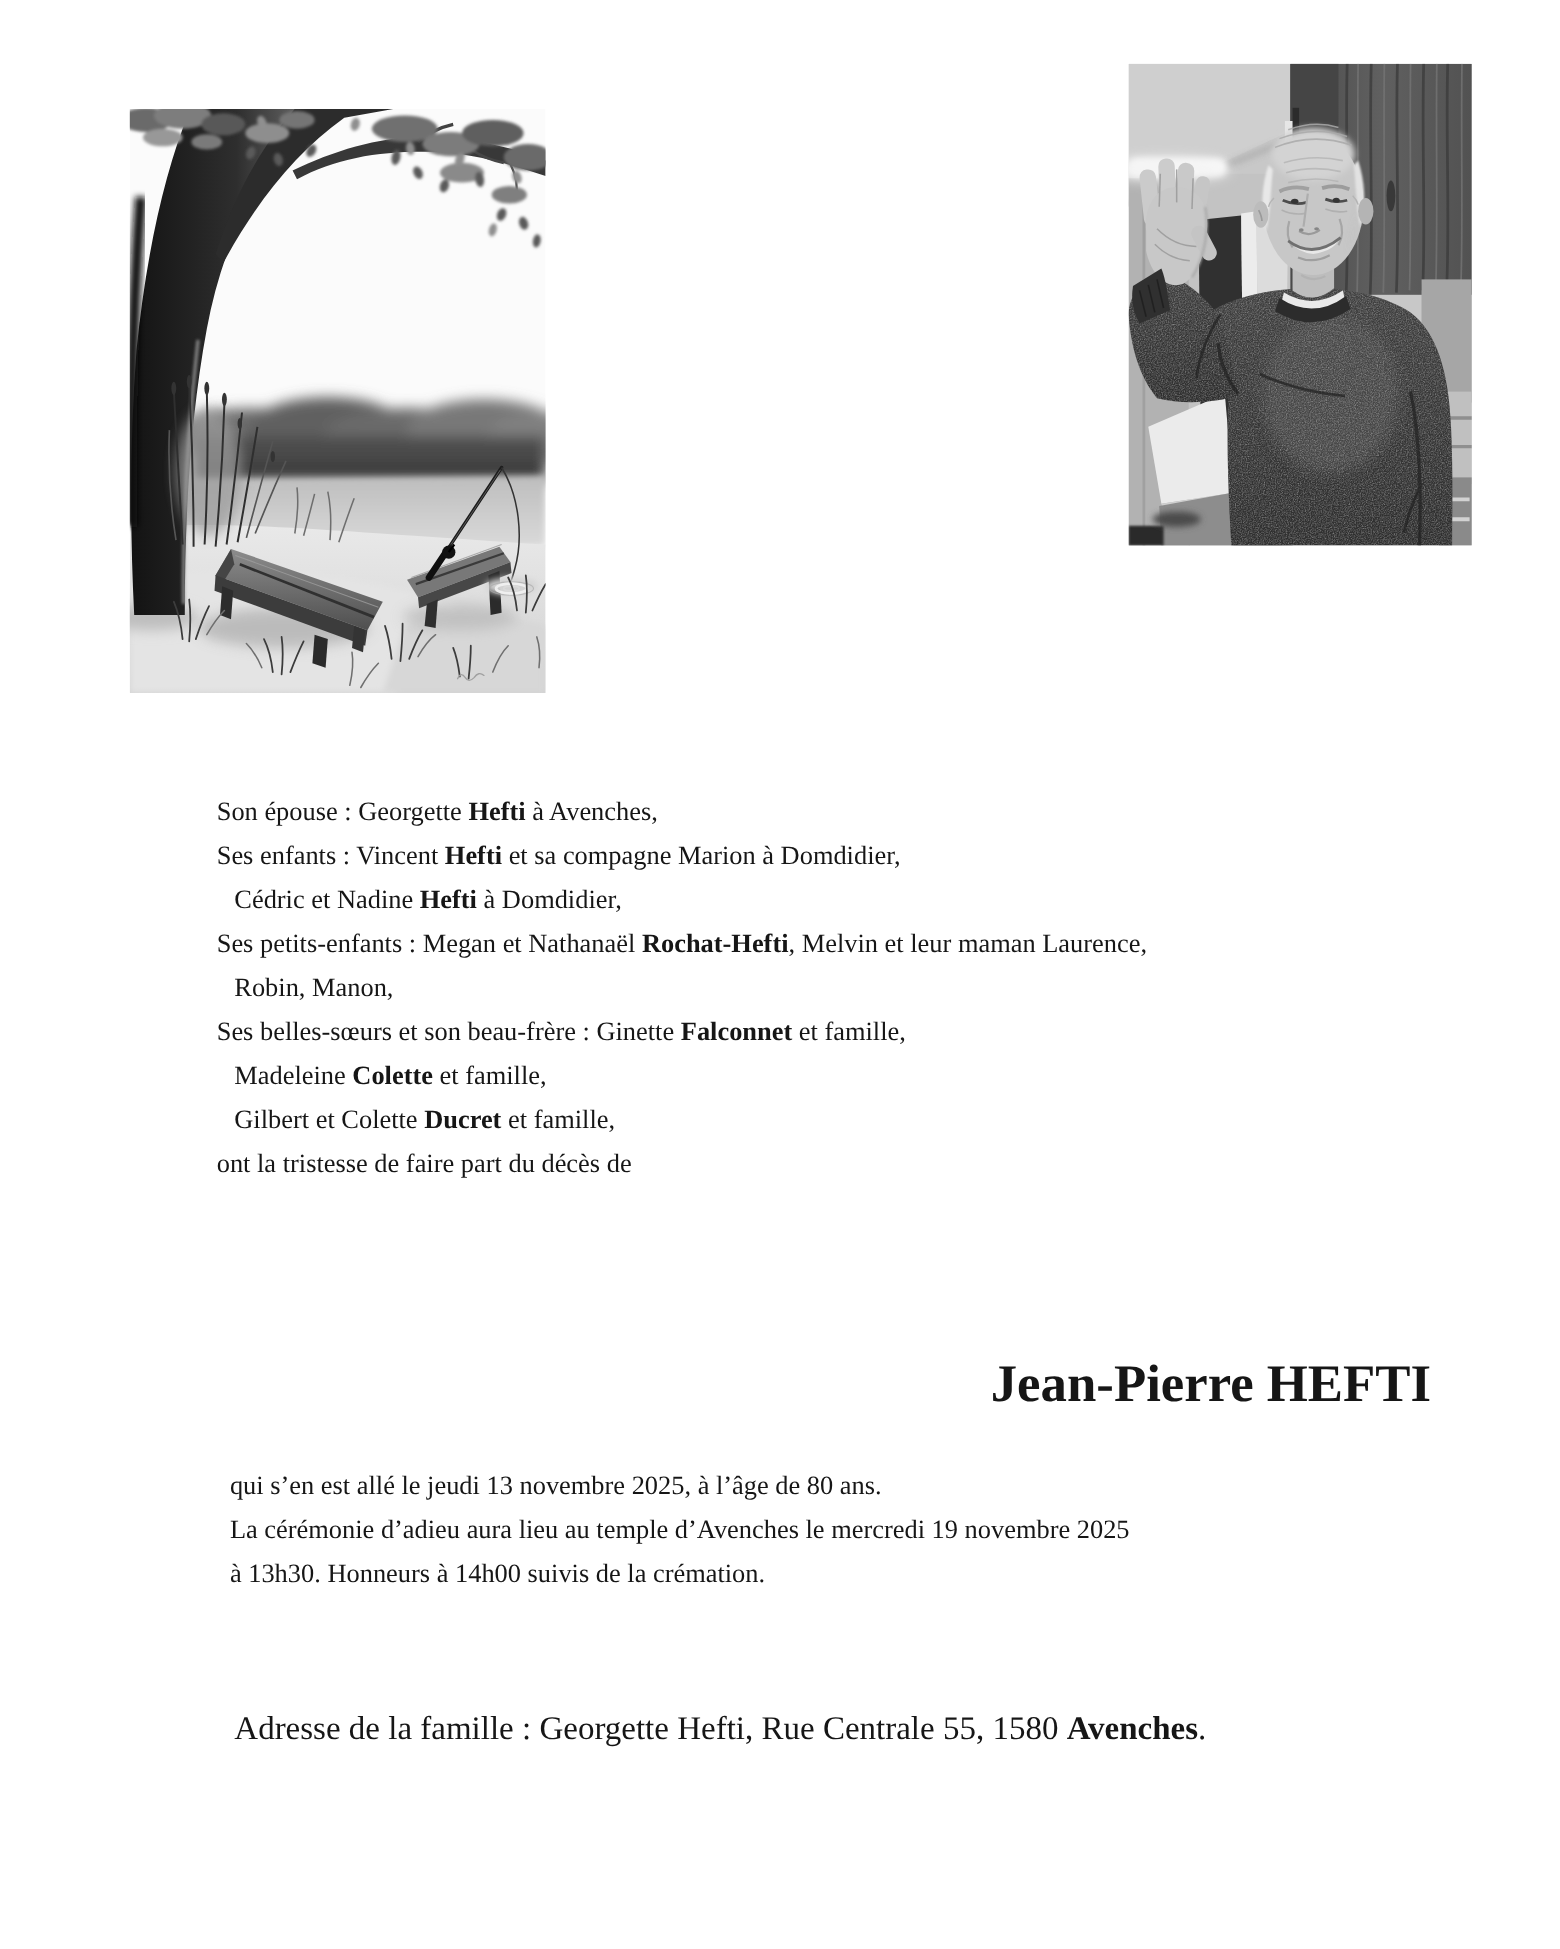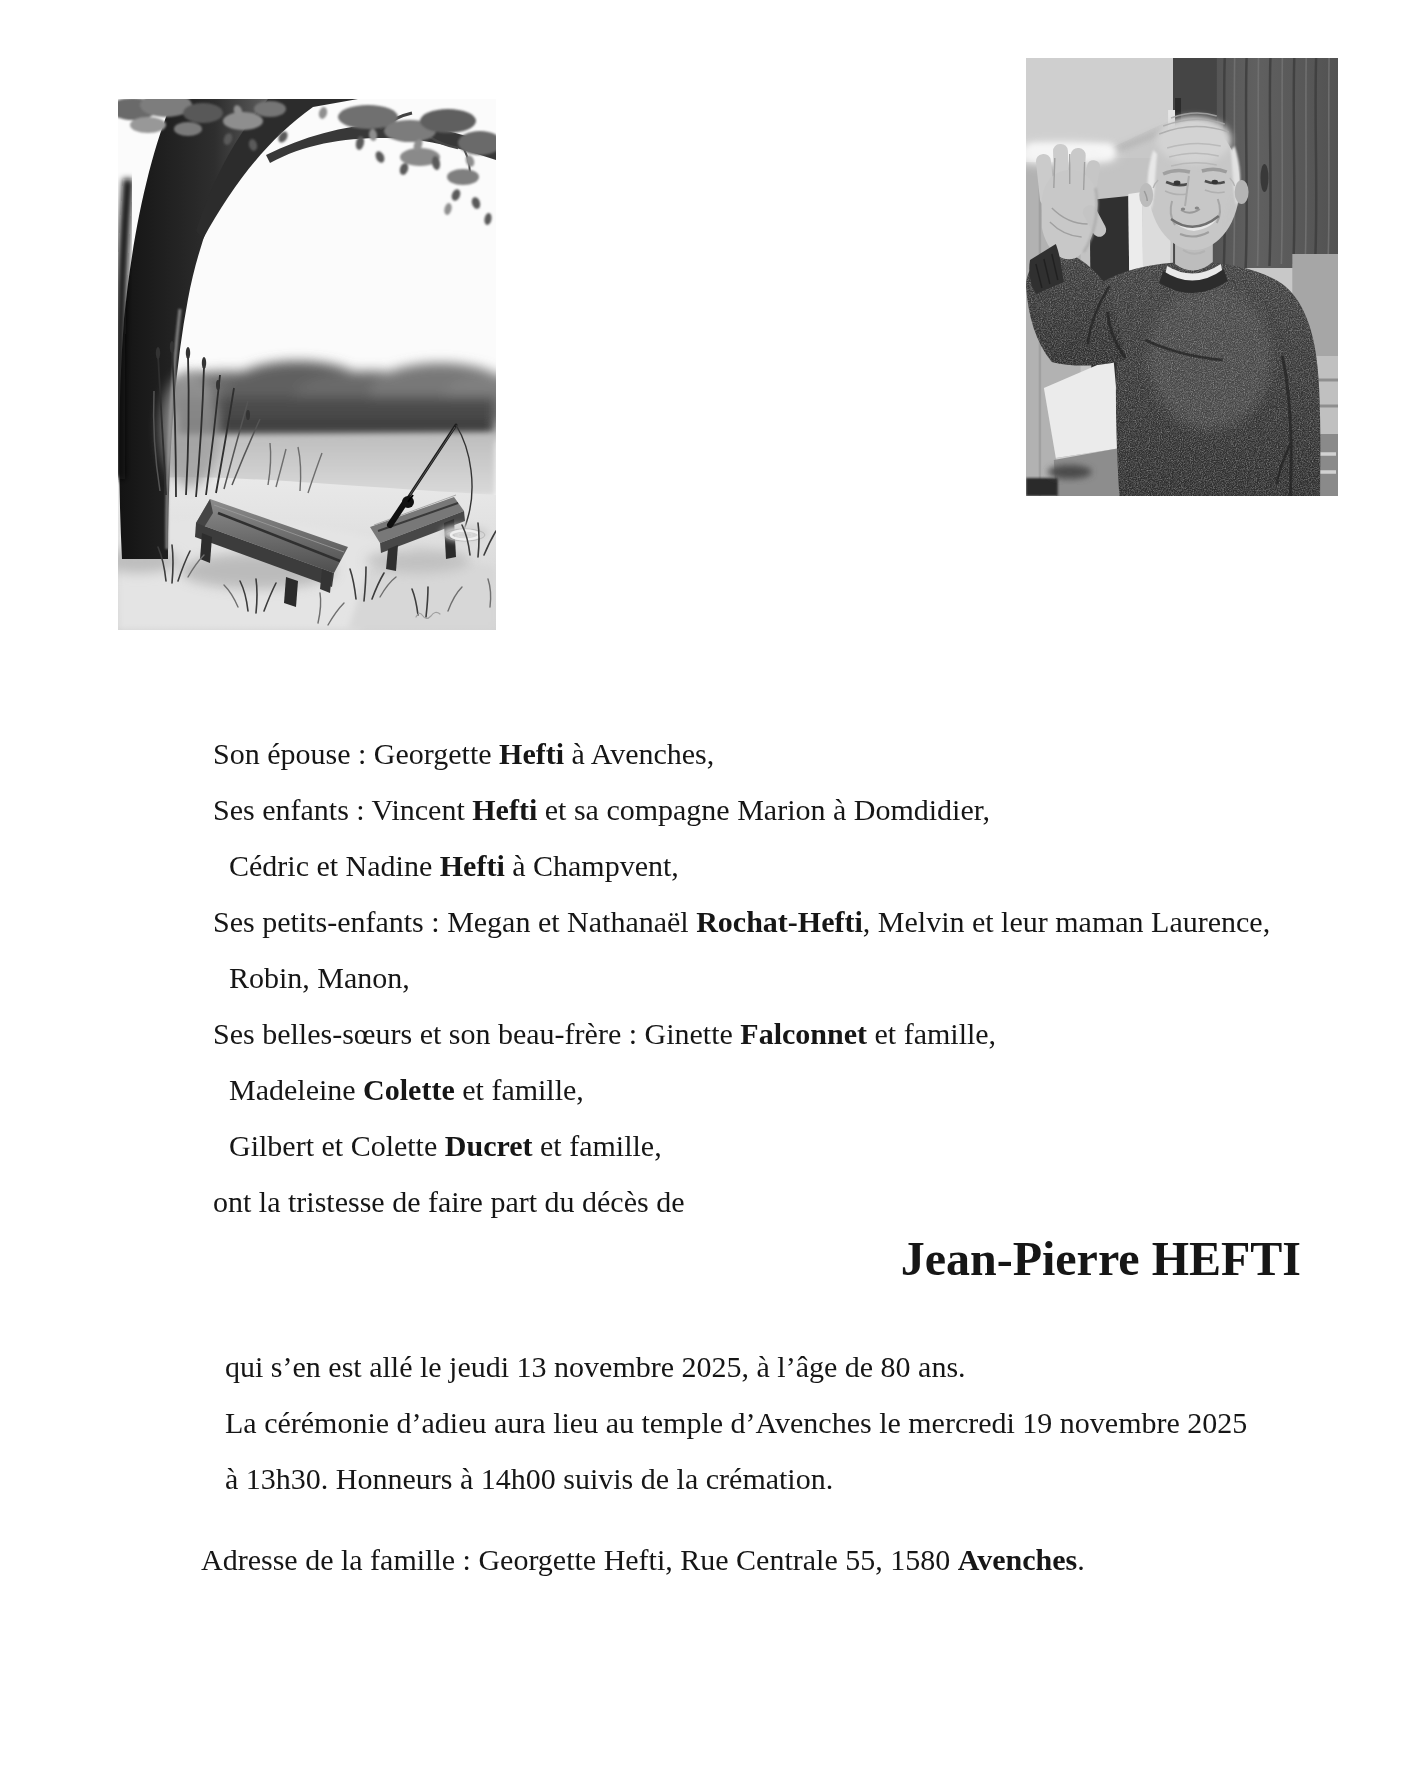--- a/index.html
+++ b/index.html
@@ -5,26 +5,26 @@
 <style>
   html,body{margin:0;padding:0;background:#ffffff;}
   .page{position:relative;width:1418px;height:1772px;background:#ffffff;overflow:hidden;
         font-family:"Liberation Serif","DejaVu Serif",serif;color:#161616;}
   figure{margin:0;padding:0;}
   .illustration{position:absolute;left:118px;top:99px;width:378px;height:531px;}
   .portrait{position:absolute;left:1026px;top:58px;width:312px;height:438px;}
   figure svg{display:block;width:100%;height:100%;}
   .family-block{position:absolute;left:197px;top:718px;width:1180px;}
   .details-block{position:absolute;left:209px;top:1331px;width:1180px;}
-  .tline{margin:16px;font-size:30px;line-height:40px;white-space:nowrap;}
+  .tline{margin:0;font-size:24px;line-height:40px;white-space:nowrap;}
   .tline.indent{padding-left:16px;}
   .tline b, .address b{font-weight:bold;}
   .deceased-name{position:absolute;left:197px;top:1233px;width:1104px;margin:0;
         font-size:48px;line-height:52px;font-weight:bold;text-align:right;white-space:nowrap;}
-  .address{position:absolute;left:197px;top:1536px;width:1200px;margin:4px;
+  .address{position:absolute;left:197px;top:1536px;width:1200px;margin:16px;
         font-size:30px;line-height:40px;white-space:nowrap;}
 </style>
 </head>
 <body>
 
 <div class="page">
 
   <figure class="illustration">
     <svg viewBox="0 0 378 531" preserveAspectRatio="none">
       <defs>
@@ -402,21 +402,21 @@
             <path d="M18,201 L24,226"></path>
             <path d="M26,196 L32,222"></path>
         </g>
       </g>
     </svg>
   </figure>
 
   <div class="family-block" id="family-block">
       <p class="tline"><span>Son épouse : Georgette </span><b>Hefti</b><span> à Avenches,</span></p>
       <p class="tline"><span>Ses enfants : Vincent </span><b>Hefti</b><span> et sa compagne Marion à Domdidier,</span></p>
-      <p class="tline indent"><span>Cédric et Nadine </span><b>Hefti</b><span> à Champvent,</span></p>
+      <p class="tline indent"><span>Cédric et Nadine </span><b>Hefti</b><span> à Domdidier,</span></p>
       <p class="tline"><span>Ses petits-enfants : Megan et Nathanaël </span><b>Rochat-Hefti</b><span>, Melvin et leur maman Laurence,</span></p>
       <p class="tline indent"><span>Robin, Manon,</span></p>
       <p class="tline"><span>Ses belles-sœurs et son beau-frère : Ginette </span><b>Falconnet</b><span> et famille,</span></p>
       <p class="tline indent"><span>Madeleine </span><b>Colette</b><span> et famille,</span></p>
       <p class="tline indent"><span>Gilbert et Colette </span><b>Ducret</b><span> et famille,</span></p>
       <p class="tline"><span>ont la tristesse de faire part du décès de</span></p>
     </div>
 
   <h1 class="deceased-name">Jean-Pierre HEFTI</h1>
 

